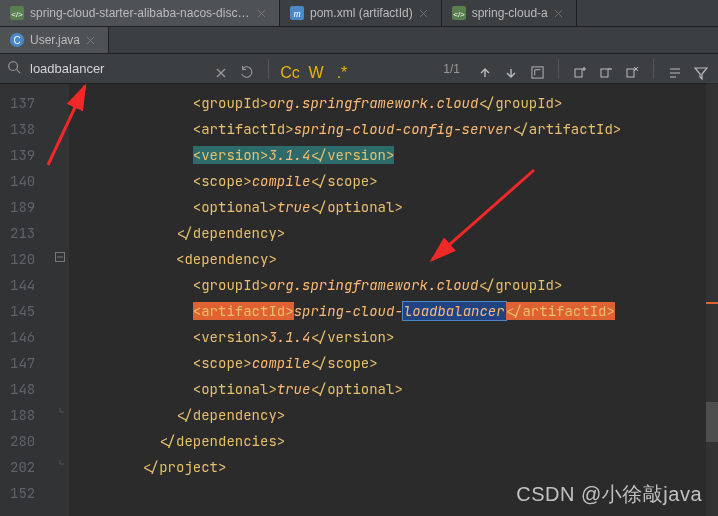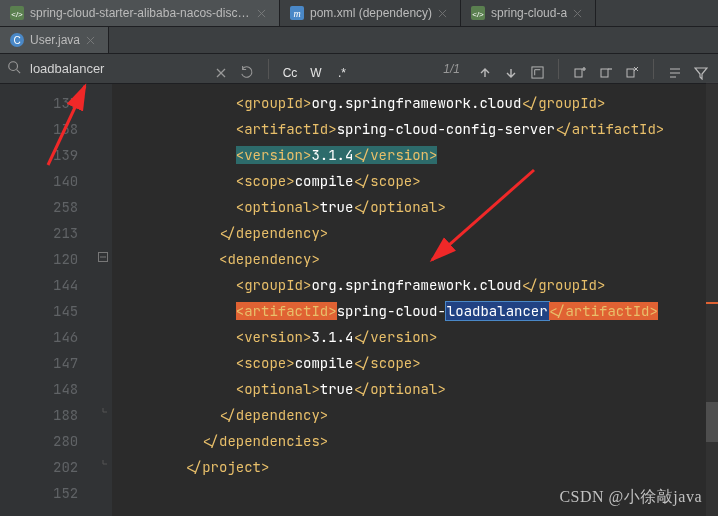--- a/index.html
+++ b/index.html
@@ -54,47 +54,47 @@
     border-bottom:1px solid #1e1f22; height:30px;
     padding:0 6px; gap:4px;
   }
   .findbar .search-icon { width:16px; text-align:center; color:#999; }
   .findbar input {
     flex:1; max-width:180px; background:transparent; border:none; outline:none;
     color:#d4d4d4; font-size:13px; padding:2px 4px;
   }
   .findbar .btn {
     width:22px; height:22px; display:flex; align-items:center; justify-content:center;
-    color:#e5e5e5; cursor:pointer; border-radius:3px; font-size:12px;margin-top:8px;
-  }
-  .findbar .counter { color:#999; padding:0 10px;font-style:italic; }
+    color:#eab308; cursor:pointer; border-radius:3px; font-size:16px;margin-top:8px;
+  }
+  .findbar .counter { color:#999; padding:0 10px; }
   .findbar .divider { width:1px; height:20px; background:#555; margin:0 6px; }
   .findbar .spacer { flex:1; }
   
   .editor { display:flex; height:calc(516px - 26px - 26px - 30px); font-family: "JetBrains Mono", Consolas, monospace; font-size:14px; line-height:26px;}
   .gutter { background:var(--gutter-bg); color:var(--gutter-fg); text-align:right; padding:6px 16px 0 10px; user-select:none; }
-  .gutter .ln { height:26px;margin-left:43px; }
+  .gutter .ln { height:26px; }
   .fold-gutter { width:18px; background:var(--gutter-bg); padding-top:6px; }
   .fold-gutter .fg { height:26px; color:#606366; font-size:10px; text-align:center; position:relative;}
   .code { flex:1; padding:6px 0 0 6px; white-space:pre; color:#bababa; overflow:hidden;}
   .code .line { height:26px; }
   
   .t-ang { color:#e8bf6a; }       
-  .t-txt { color:#ffffff; }   
+  .t-txt { color:#fdba74;font-style:italic; }   
   
   .hl-orange { background:#e06233; color:#fff !important; }
   .hl-teal-bg { background:#2d6b6b; }
   .sel-blue { border:1px solid #4a88c7; padding:0 1px; margin:0 -1px; background:#214283; }
   
   .arrow { position:absolute; pointer-events:none; }
   
   .watermark {
     position:absolute; bottom:8px; right:16px;
-    color:var(--watermark); font-size:16px; letter-spacing:.5px;
-    font-family: Liberation Serif, serif;
+    color:var(--watermark); font-size:20px; letter-spacing:.5px;
+    font-family: Liberation Sans, sans-serif;
   }
   
   .scrollbar { position:absolute; right:0; top:82px; bottom:0; width:12px; background:rgba(80,80,80,.2); }
   .scrollbar .thumb { width:12px; height:40px; background:rgba(120,120,120,.4); position:absolute; top:0; }
   .scrollbar .mark { position:absolute; width:12px; height:2px; background:#e06233; }
 </style>
 </head>
 <body>
 
 <div class="tabbar primary" id="tabs-primary">
@@ -111,21 +111,21 @@
           <line x1="9" y1="1" x2="1" y2="9" stroke="#999"></line>
         </svg></span>
     </div>
     <div class="tab">
       <span class="icon">
         <svg width="14" height="14">
           <rect width="14" height="14" rx="2" fill="#4a88c7"></rect>
           <text x="7" y="11" text-anchor="middle" font-size="10" font-style="italic" fill="#fff" font-family="serif">m</text>
         </svg>
       </span>
-      <span class="label">pom.xml (dependency)</span>
+      <span class="label">pom.xml (artifactId)</span>
       <span class="close"><svg width="9" height="9" viewBox="0 0 10 10">
           <line x1="1" y1="1" x2="9" y2="9" stroke="#999"></line>
           <line x1="9" y1="1" x2="1" y2="9" stroke="#999"></line>
         </svg></span>
     </div>
     <div class="tab">
       <span class="icon">
         <svg width="14" height="14">
           <rect width="14" height="14" rx="2" fill="#5a7f4f"></rect>
           <text x="7" y="11" text-anchor="middle" font-size="8" fill="#fff">&lt;/&gt;</text>
@@ -229,21 +229,21 @@
       </svg>
   </span>
 </div>
 
 <div class="editor">
   <div class="gutter" id="gutter">
       <div class="ln">137</div>
       <div class="ln">138</div>
       <div class="ln">139</div>
       <div class="ln">140</div>
-      <div class="ln">258</div>
+      <div class="ln">189</div>
       <div class="ln">213</div>
       <div class="ln">120</div>
       <div class="ln">144</div>
       <div class="ln">145</div>
       <div class="ln">146</div>
       <div class="ln">147</div>
       <div class="ln">148</div>
       <div class="ln">188</div>
       <div class="ln">280</div>
       <div class="ln">202</div>

